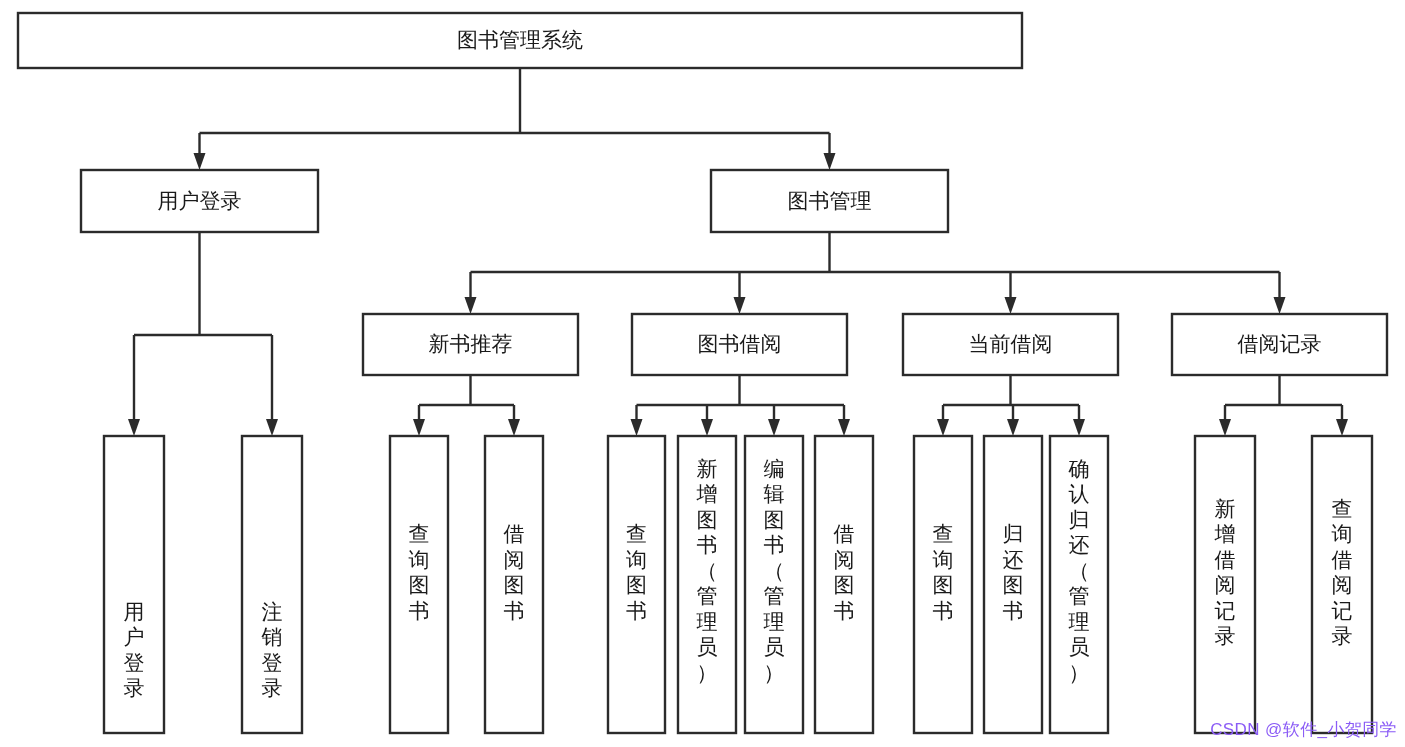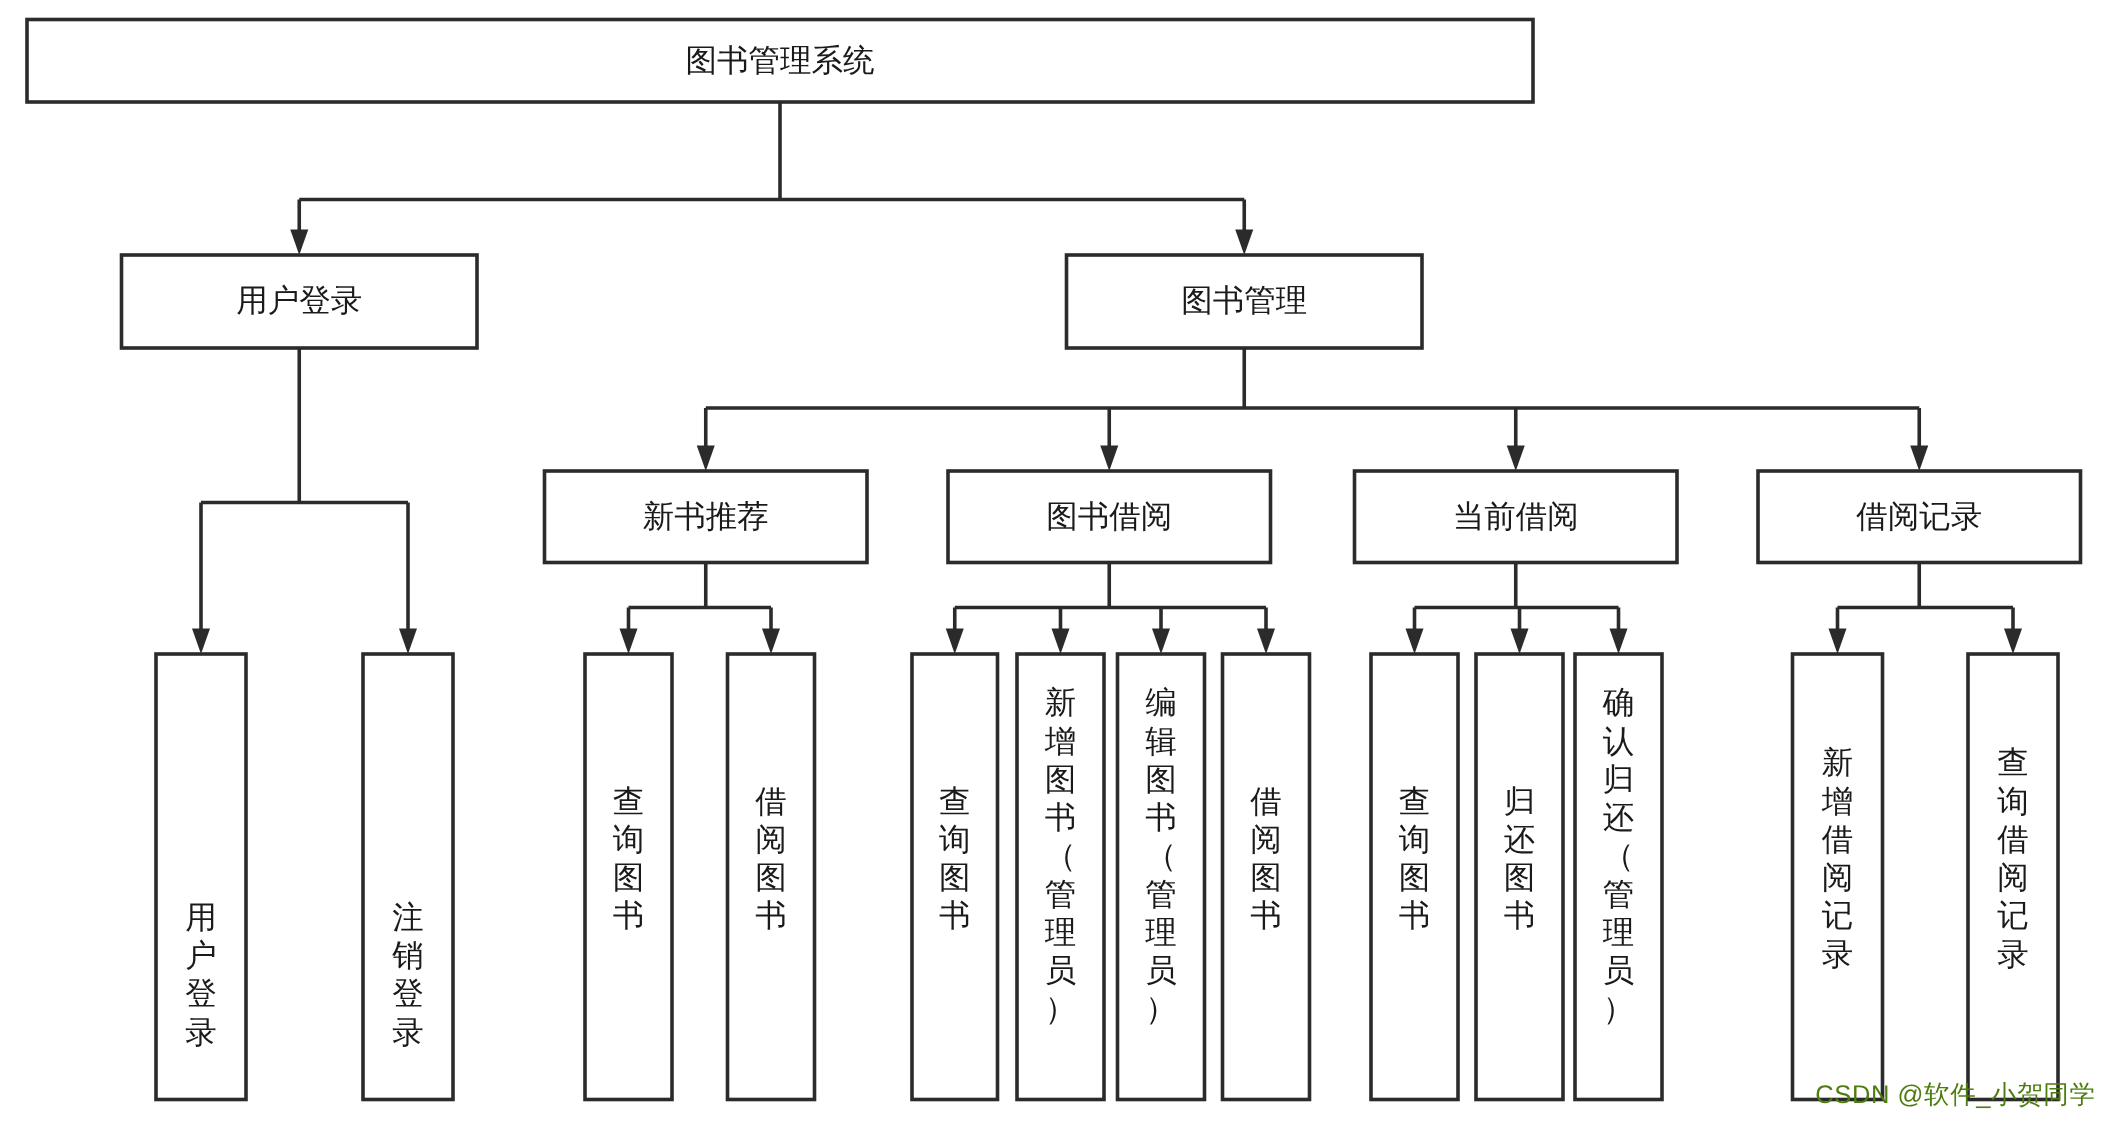--- a/index.html
+++ b/index.html
@@ -52,21 +52,21 @@
   .node-label-v {
     fill: #1a1a1a;
     font-family: "Liberation Sans", "DejaVu Sans", sans-serif;
     font-size: 21px;
     text-anchor: middle;
   }
   .watermark {
     position: absolute;
     right: 8px;
     bottom: 6px;
-    color: #4d7c0f;
+    color: #8b5cf6;
     font-size: 17px;
     font-family: "Liberation Sans", "DejaVu Sans", sans-serif;
     letter-spacing: 0.4px;
     white-space: nowrap;
     pointer-events: none;
   }
 </style>
 </head>
 <body>
 

